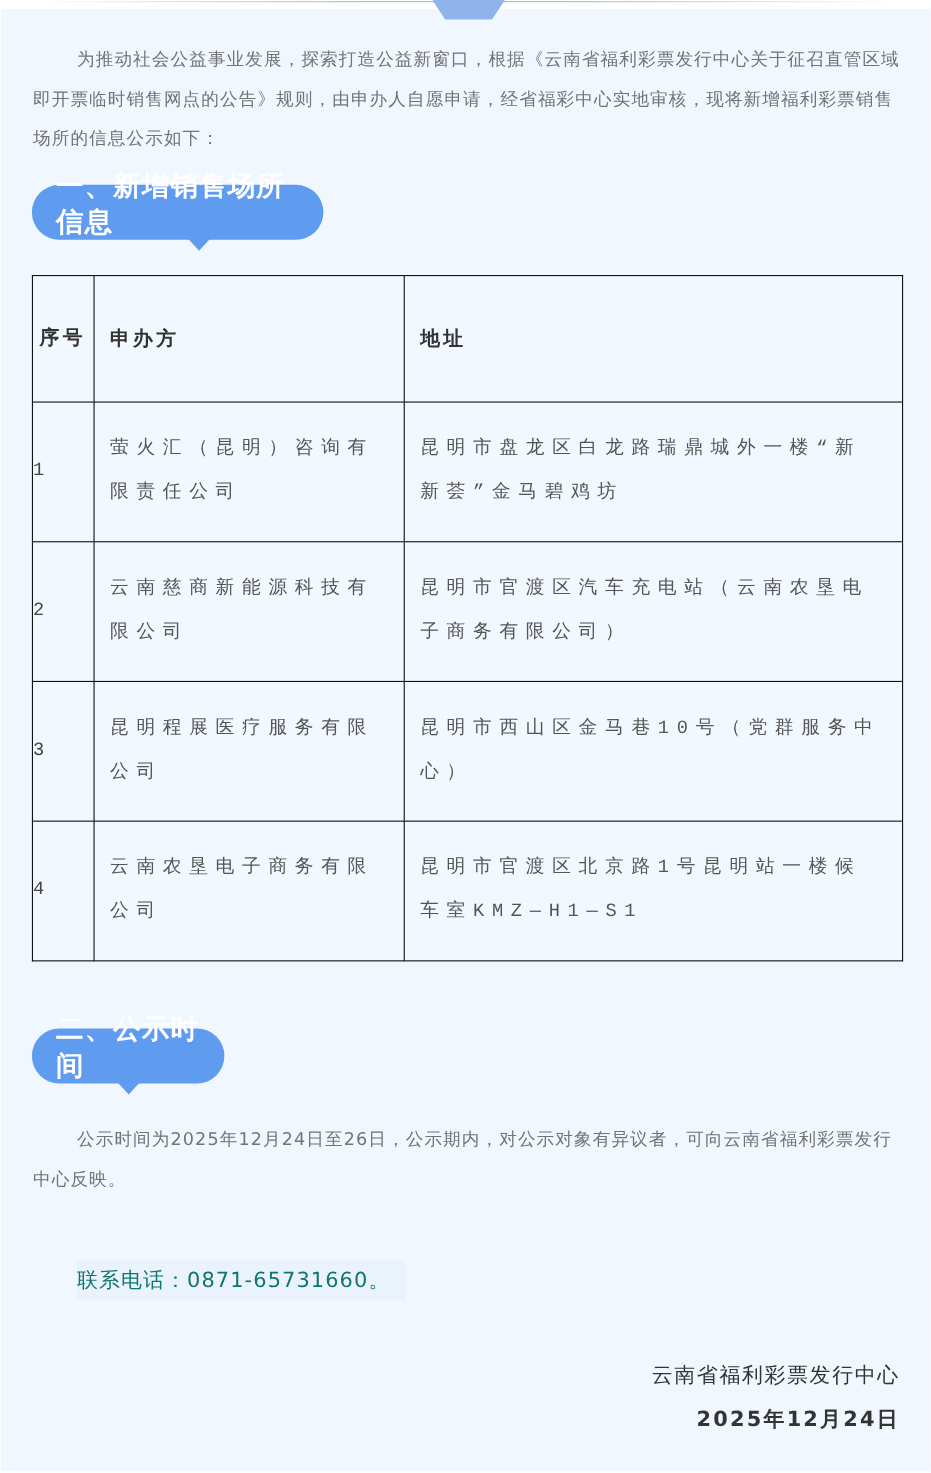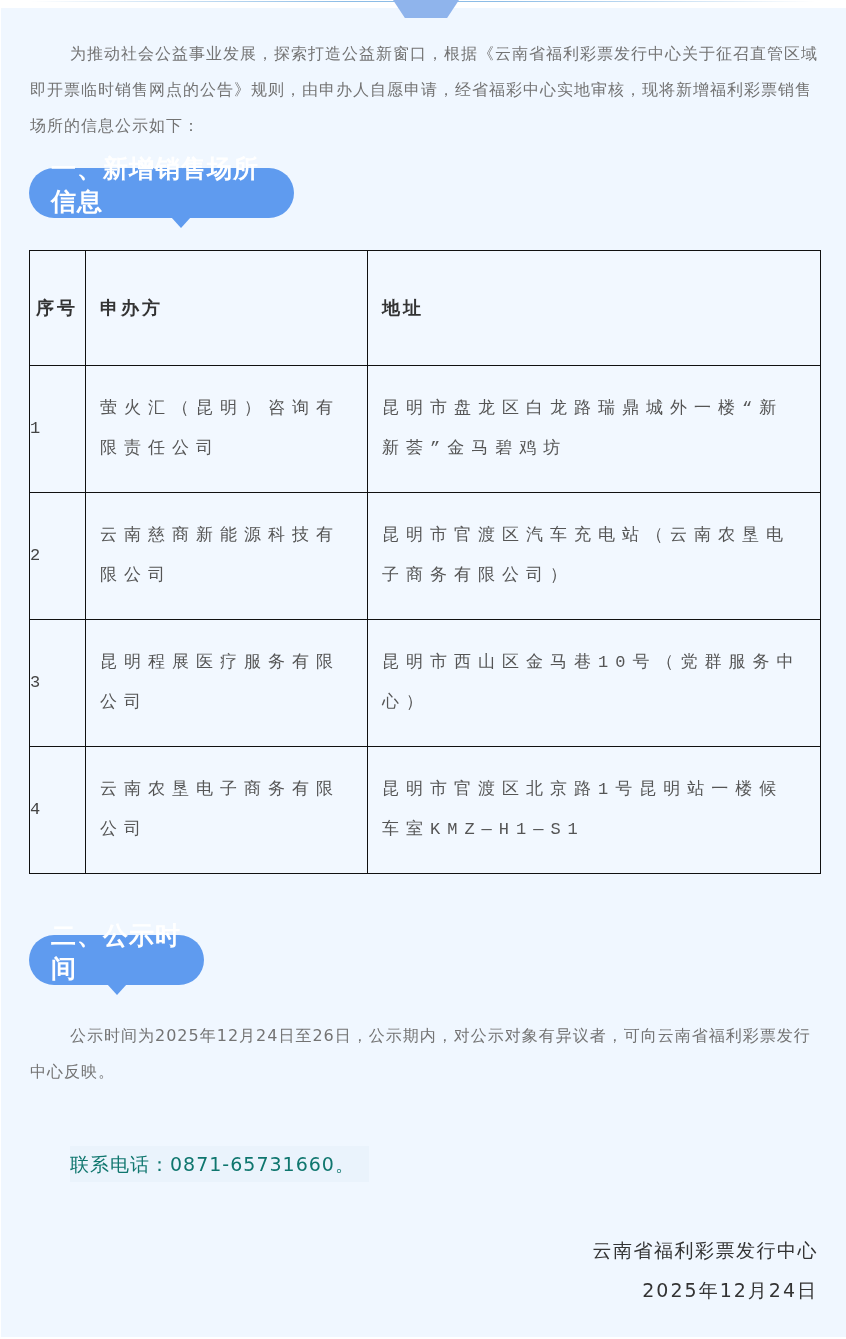--- a/index.html
+++ b/index.html
@@ -77,21 +77,21 @@
   .time { top: 1018px; text-indent: 40px; }
   .phone {
     position: absolute; left: 70px; top: 1112px; font-size: 19px; line-height: 36px;
     letter-spacing: 1px; color: #0f766e; background: #eaf3fc; padding-right: 14px; margin-top: 34px;
   }
   .sign {
     position: absolute; right: 28px; text-align: center; font-size: 19px;
     letter-spacing: 1.5px; color: #333; line-height: 36px;
   }
   .sign1 { top: 1232px; }
-  .sign2 { top: 1272px; letter-spacing: 2px; }
+  .sign2 { top: 1272px; letter-spacing: 2px; font-weight: bold; }
 </style>
 </head>
 <body>
 
 <div class="topline">
     <div class="rule"></div>
   </div>
 <div class="panel"></div>
 <div class="top-trap"></div>
 

